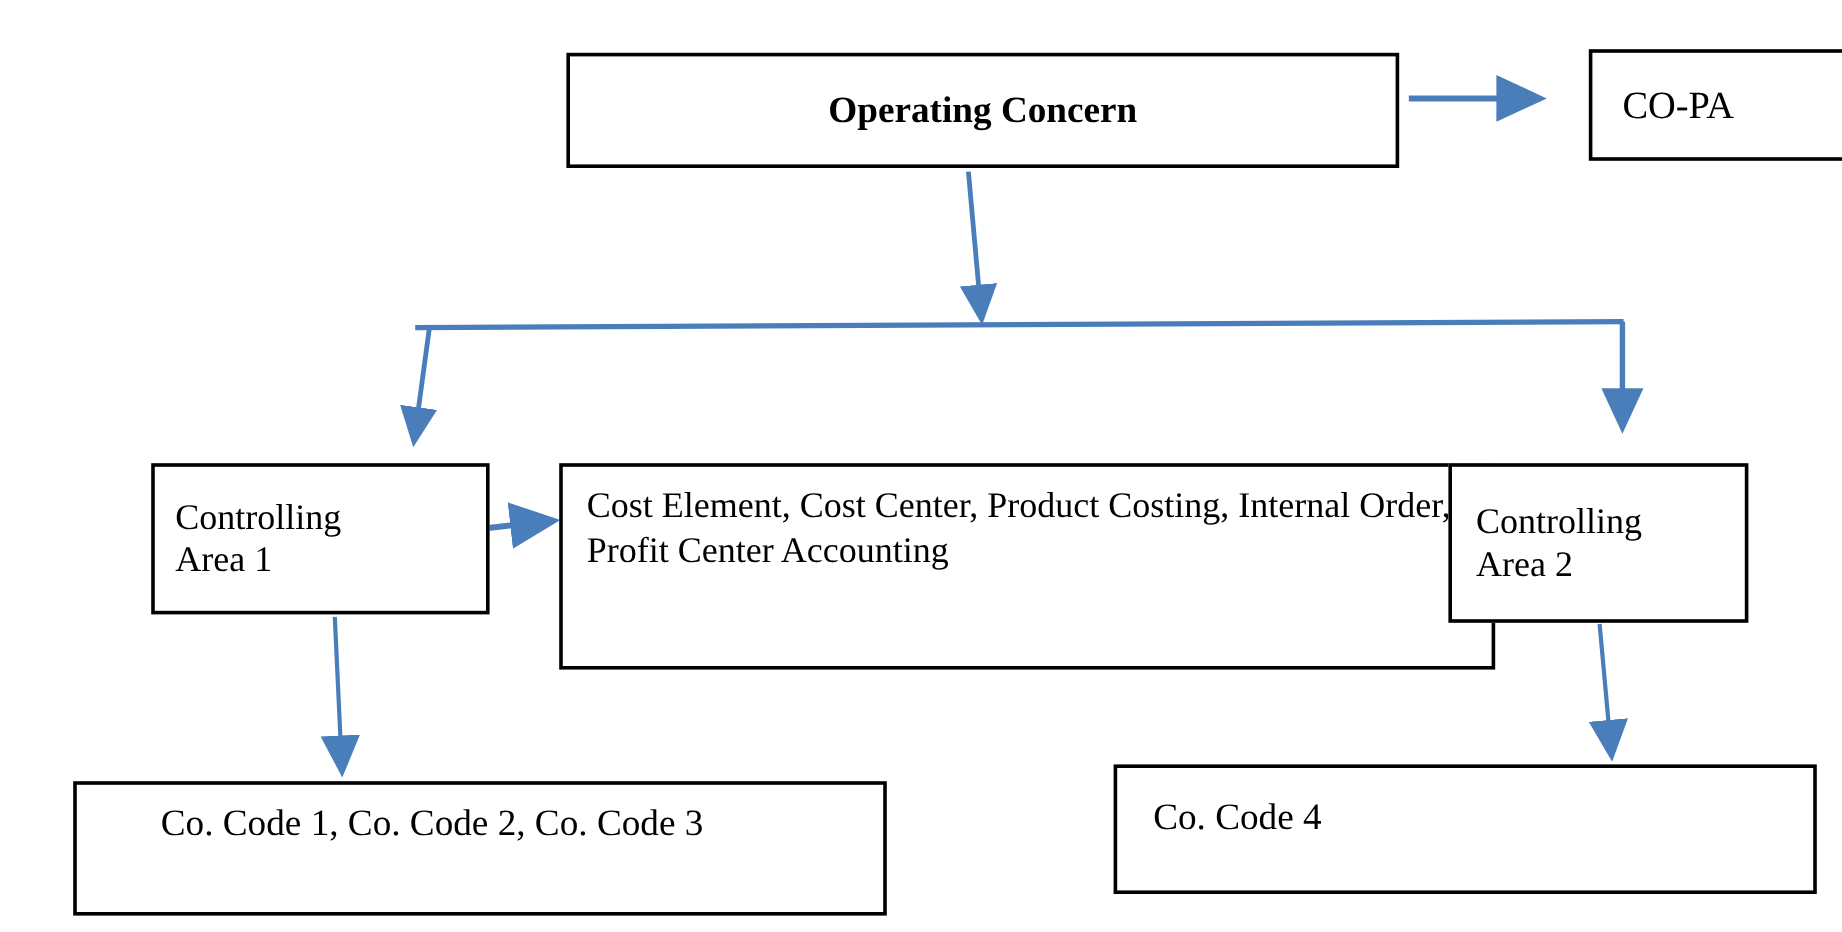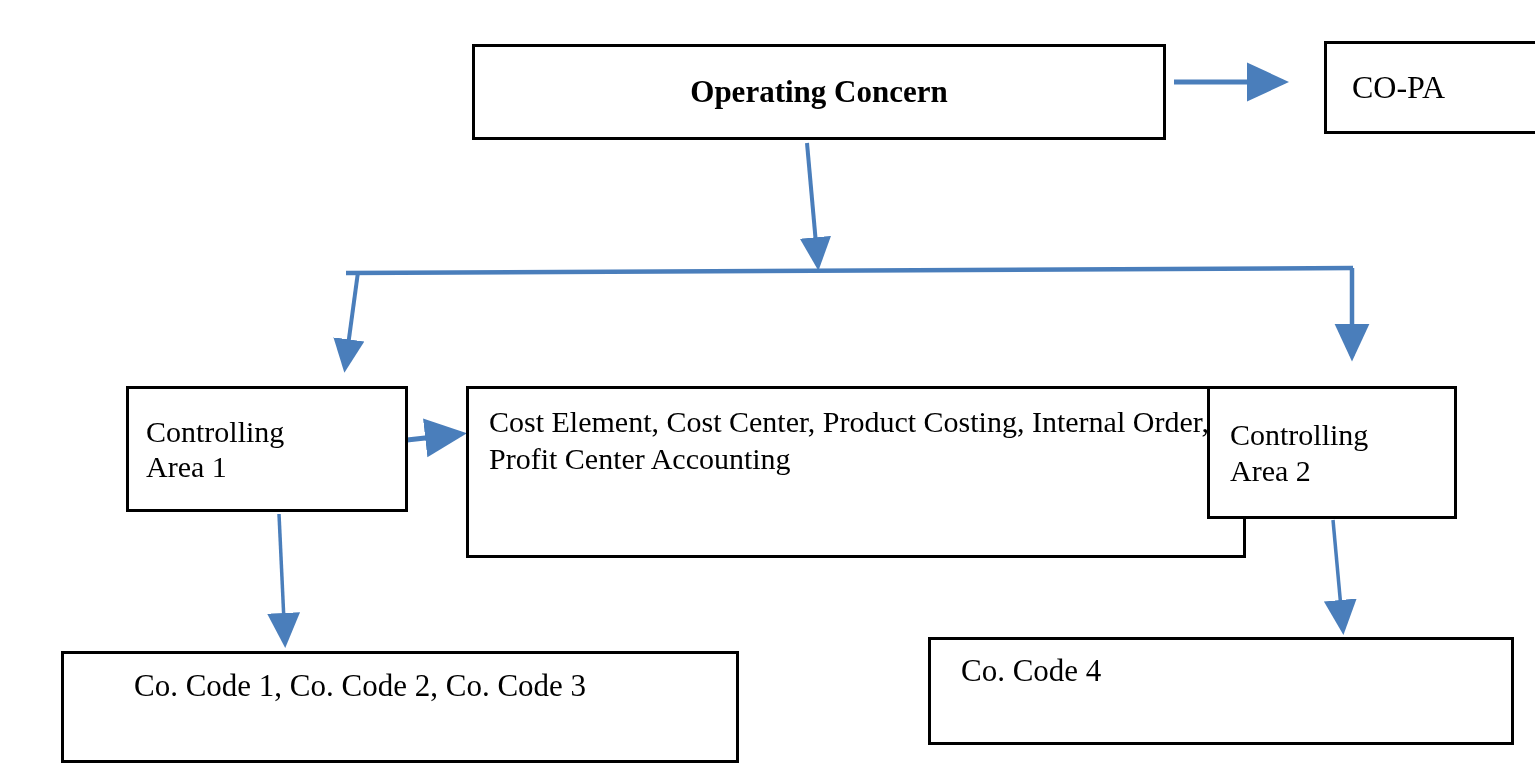--- a/index.html
+++ b/index.html
@@ -108,21 +108,21 @@
 
   
   #node-company-code-4 {
     left: 928px;  top: 637px;  width: 586px;  height: 108px;
     align-items: flex-start;
     justify-content: flex-start;
   }
   #node-company-code-4 .node-label {
     font-size: 31px;
     text-align: left;
-    padding: 13px 10px 0 30px;
+    padding: 23px 10px 0 30px;
   }
 
   
   #connectors {
     position: absolute;
     left: 0; top: 0;
     width: 1535px;
     height: 777px;
     z-index: 1;
   }

